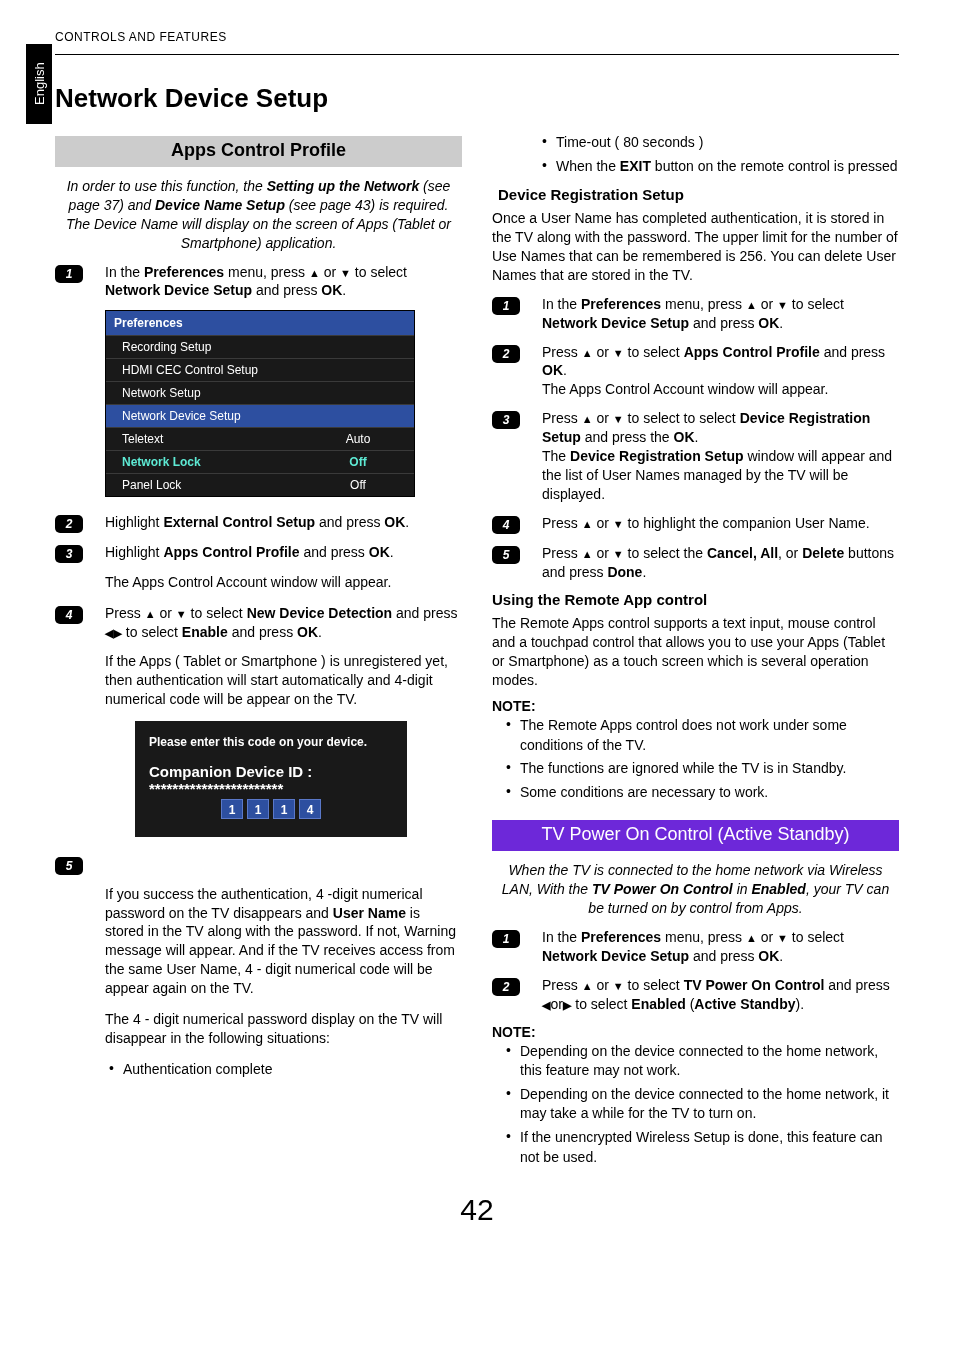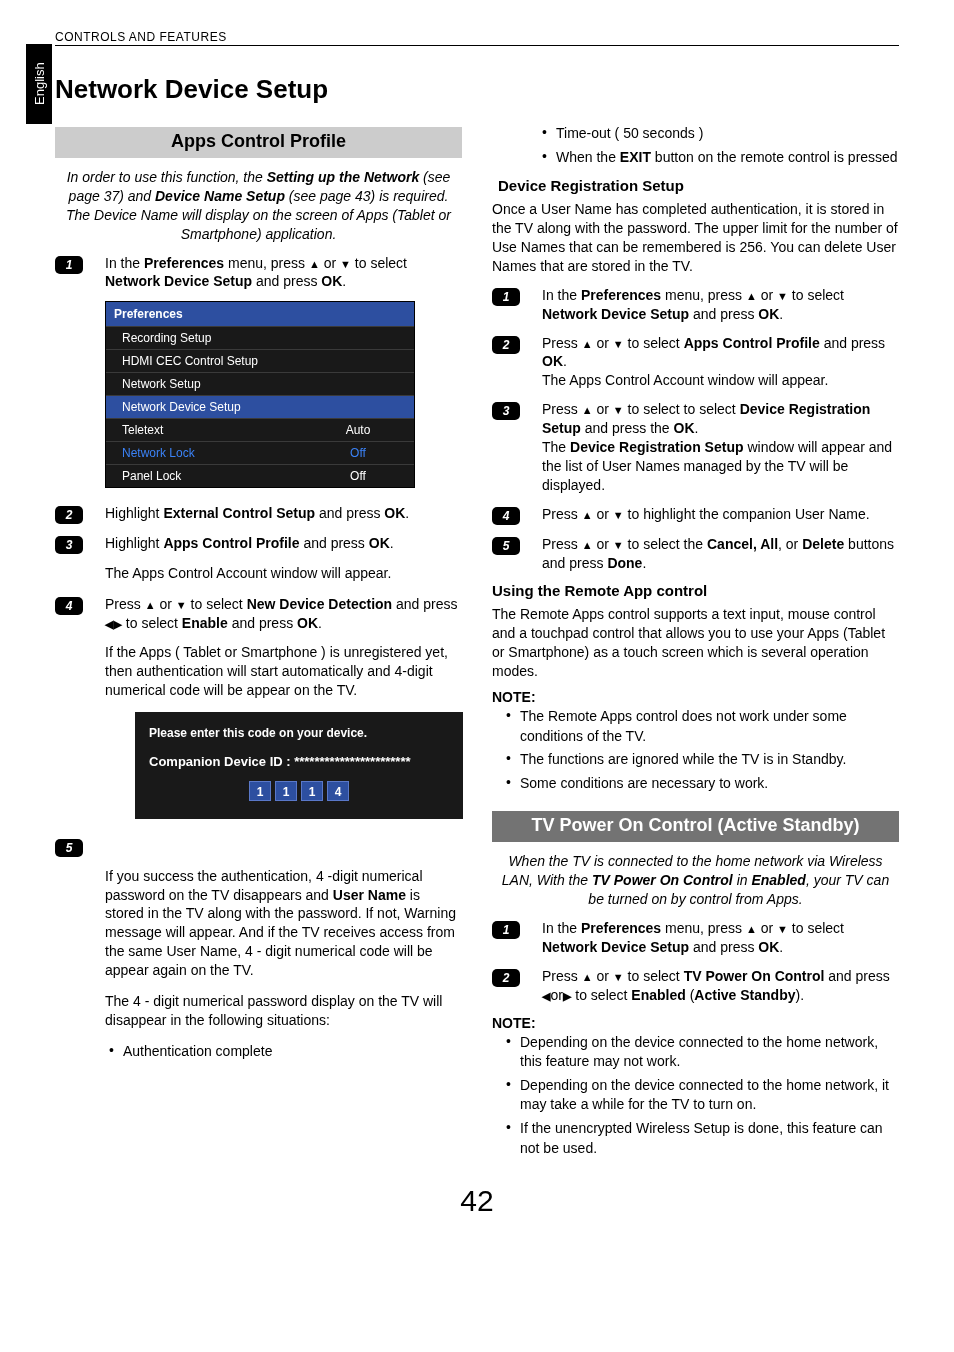--- a/index.html
+++ b/index.html
@@ -11,21 +11,21 @@
     color: #000;
     position: relative;
     font-size: 14px;
   }
   .page {
     padding: 30px 55px 20px 55px;
   }
   .header-line {
     font-size: 12px;
     letter-spacing: 0.5px;
-    padding-bottom: 1px;
+    padding-bottom: 10px;
     border-bottom: 1px solid #000;
     margin-bottom: 18px;
     margin-left: 0;
   }
   .lang-tab {
     position: absolute;
     left: 26px;
     top: 44px;
     width: 26px;
     height: 80px;
@@ -55,25 +55,25 @@
   }
   h2.gray-head {
     background: #ccc;
     padding: 4px 6px 6px 6px;
     font-size: 18px;
     font-weight: 700;
     margin: 0 0 10px 0;
     text-align: center;
   }
   h2.black-head {
-    background: #737373;
+    background: #6d28d9;
     color: #fff;
     padding: 4px 8px 6px 8px;
     font-size: 18px;
-    font-weight: 700;
+    font-weight: 400;
     margin: 18px 0 10px 0;
     text-align: center;
   }
   .intro-italic {
     font-style: italic;
     text-align: center;
     margin: 0 6px 10px 6px;
     line-height: 1.35;
   }
   .sub-head {
@@ -151,34 +151,34 @@
     font-weight: 700;
   }
   .menubox .row {
     display: flex;
     justify-content: space-between;
     padding: 4px 16px;
     border-top: 1px solid #3a3a3a;
     background: #191919;
   }
   .menubox .row.hl { background: #2d4fa0; }
-  .menubox .row.dim { color: #3b82f6; }
+  .menubox .row.dim { color: #5eead4; font-weight: bold; }
   .menubox .row .v { text-align: center; flex: 0 0 80px; }
 
   
   .codebox {
     margin: 12px 0 18px 80px;
-    width: 328px;
+    width: 272px;
     background: #191919;
     color: #fff;
     padding: 14px 14px 18px 14px;
     font-size: 12px;
   }
   .codebox .t1 { font-weight: 700; margin-bottom: 14px; font-size: 12px;}
-  .codebox .t2 { font-weight: 700; margin-bottom: 12px; font-size: 13px;}
+  .codebox .t2 { font-weight: 700; margin-bottom: 2px; font-size: 15px;}
   .codebox .digits {
     display: flex;
     justify-content: center;
     gap: 4px;
   }
   .codebox .digit {
     width: 22px;
     height: 20px;
     background: #2d4fa0;
     border: 1px solid #5a78c8;
@@ -288,21 +288,21 @@
       </div>
       <div class="indent-block">The 4 - digit numerical password display on the TV will disappear in the following situations:</div>
       <ul class="bullets indent">
         <li>Authentication complete</li>
       </ul>
     </div>
 
     <div class="col">
       <div style="height:60px"></div>
       <ul class="bullets" style="margin-left:36px">
-        <li>Time-out ( 50 seconds )</li>
+        <li>Time-out ( 80 seconds )</li>
         <li><span>When the </span><span class="b" style="font-weight:700">EXIT</span><span> button on the remote control is pressed</span></li>
       </ul>
 
       <div class="sub-head">Device Registration Setup</div>
       <p style="line-height:1.35; margin-bottom:10px">Once a User Name has completed authentication, it is stored in the TV along with the password. The upper limit for the number of Use Names that can be remembered is 256. You can delete User Names that are stored in the TV.</p>
 
       <div class="step-row">
         <div class="step-badge">1</div>
         <div class="step-text">
           <span>In the </span><span class="b">Preferences</span><span> menu, press </span><span class="arrow">▲</span><span> or </span><span class="arrow">▼</span><span> to select </span><span class="b">Network Device Setup</span><span> and press </span><span class="b">OK</span><span>.</span>

